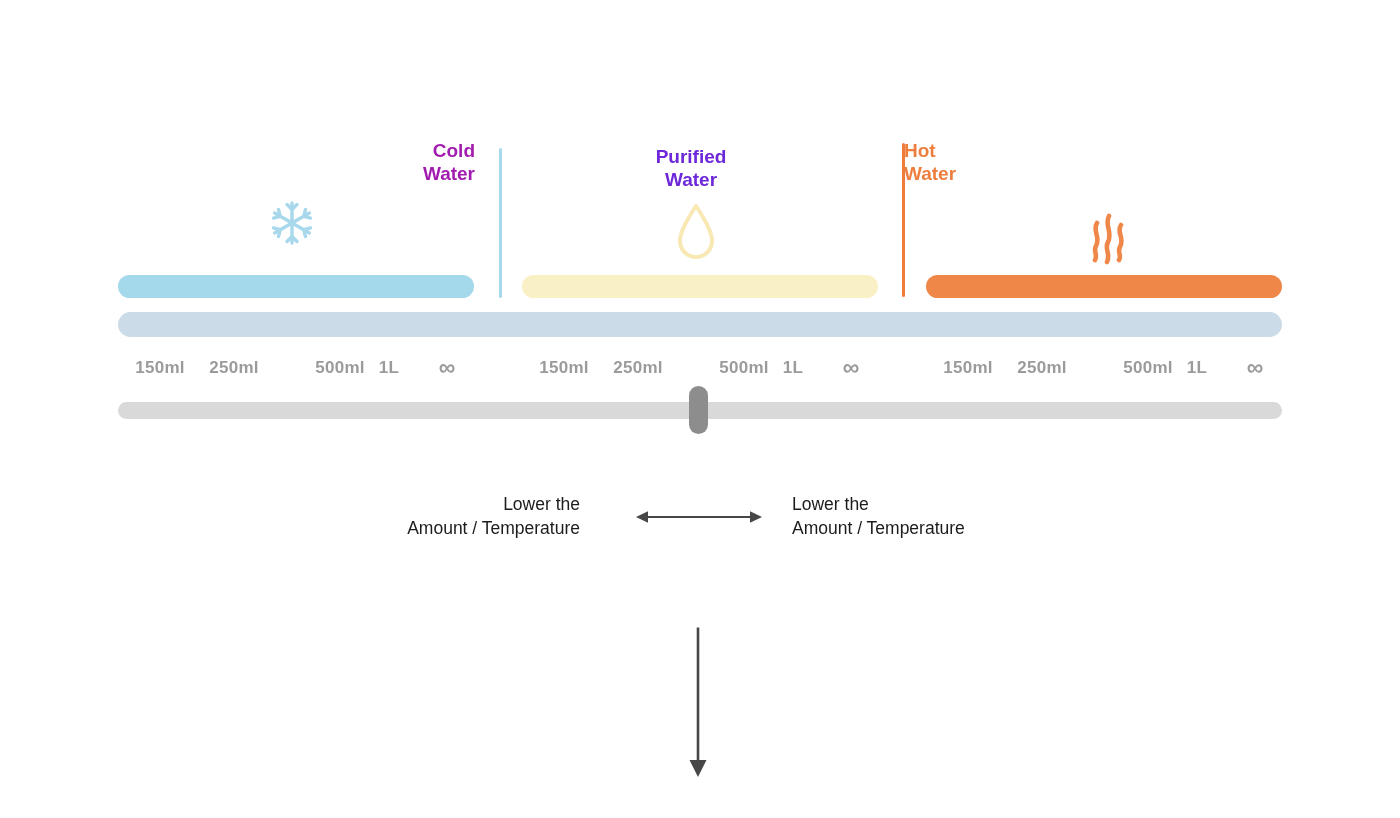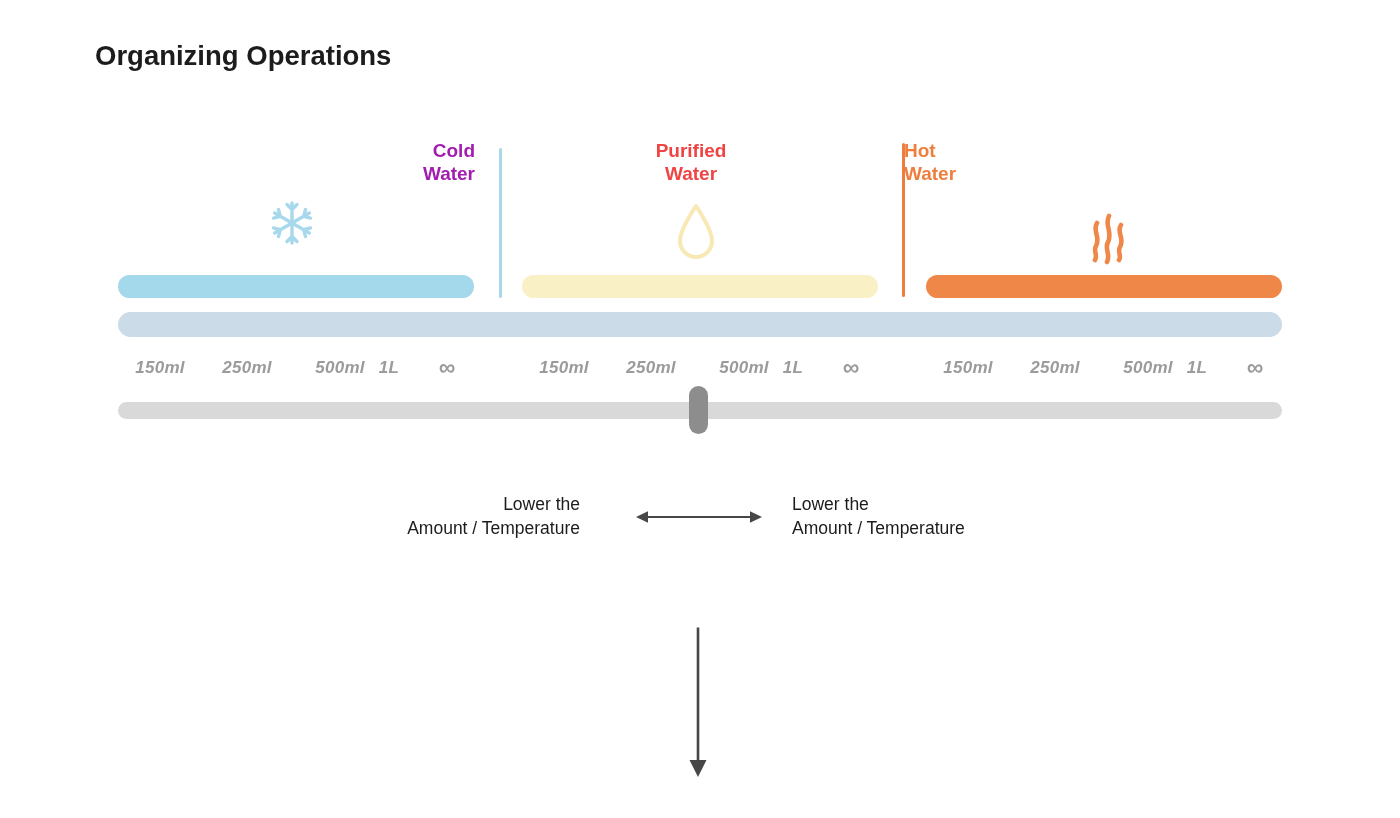--- a/index.html
+++ b/index.html
@@ -27,56 +27,55 @@
   .icon.drop{left:676px;top:203px;}
   .icon.heat{left:1089px;top:212px;}
   
   .sec-bar{position:absolute;top:275px;width:356px;height:23px;border-radius:11.5px;}
   .sec-bar.cold{left:118px;}
   .sec-bar.purified{left:522px;}
   .sec-bar.hot{left:926px;}
   
   .base-bar{position:absolute;left:118px;top:312px;width:1164px;height:25px;border-radius:12.5px;}
   
-  .scale-group{position:absolute;top:358px;width:356px;height:22px;font-style:italic;}
+  .scale-group{position:absolute;top:358px;width:356px;height:22px;}
   .scale-group.g1{left:118px;}
   .scale-group.g2{left:522px;}
   .scale-group.g3{left:926px;}
   .scale-group span{position:absolute;top:0;transform:translateX(-50%);
     font-size:17px;font-weight:700;white-space:nowrap;letter-spacing:0.3px;}
   .scale-group span.p0{left:42px;}
-  .scale-group span.p1{left:129px;}
+  .scale-group span.p1{left:116px;}
   .scale-group span.p2{left:222px;}
   .scale-group span.p3{left:271px;}
   .scale-group span.p4{left:329px;font-size:23px;line-height:20px;top:-1px;}
   
   .slider-track{position:absolute;left:118px;top:402px;width:1164px;height:17px;border-radius:8.5px;}
   .slider-handle{position:absolute;left:689px;top:386px;width:19px;height:48px;border-radius:9.5px;}
   
   .note{position:absolute;top:492px;font-size:17.5px;line-height:24px;font-weight:400;color:#1c1c1c;}
   .note span{display:block;white-space:nowrap;}
   .note.lower{left:330px;width:250px;text-align:right;}
   .note.raise{left:792px;text-align:left;}
   .dbl-arrow{position:absolute;left:634px;top:509px;}
   .down-arrow{position:absolute;left:687px;top:626px;}
 </style>
 </head>
 <body>
 
 <div class="canvas">
 
   <div class="title">
-    <span>Organizing Operations</span>
   </div>
 
   <div class="sec-label cold" style="color: #a21caf;">
     <span>Cold</span>
     <span>Water</span>
   </div>
-  <div class="sec-label purified" style="color: #ef4444;">
+  <div class="sec-label purified" style="color: #6d28d9; margin-top: 6px;">
     <span>Purified</span>
     <span>Water</span>
   </div>
   <div class="sec-label hot" style="color: rgb(238, 126, 62);">
     <span>Hot</span>
     <span>Water</span>
   </div>
 
   <div class="divider blue" style="background: rgb(168, 216, 236);"></div>
   <div class="divider orange" style="background: rgb(238, 125, 61);"></div>

